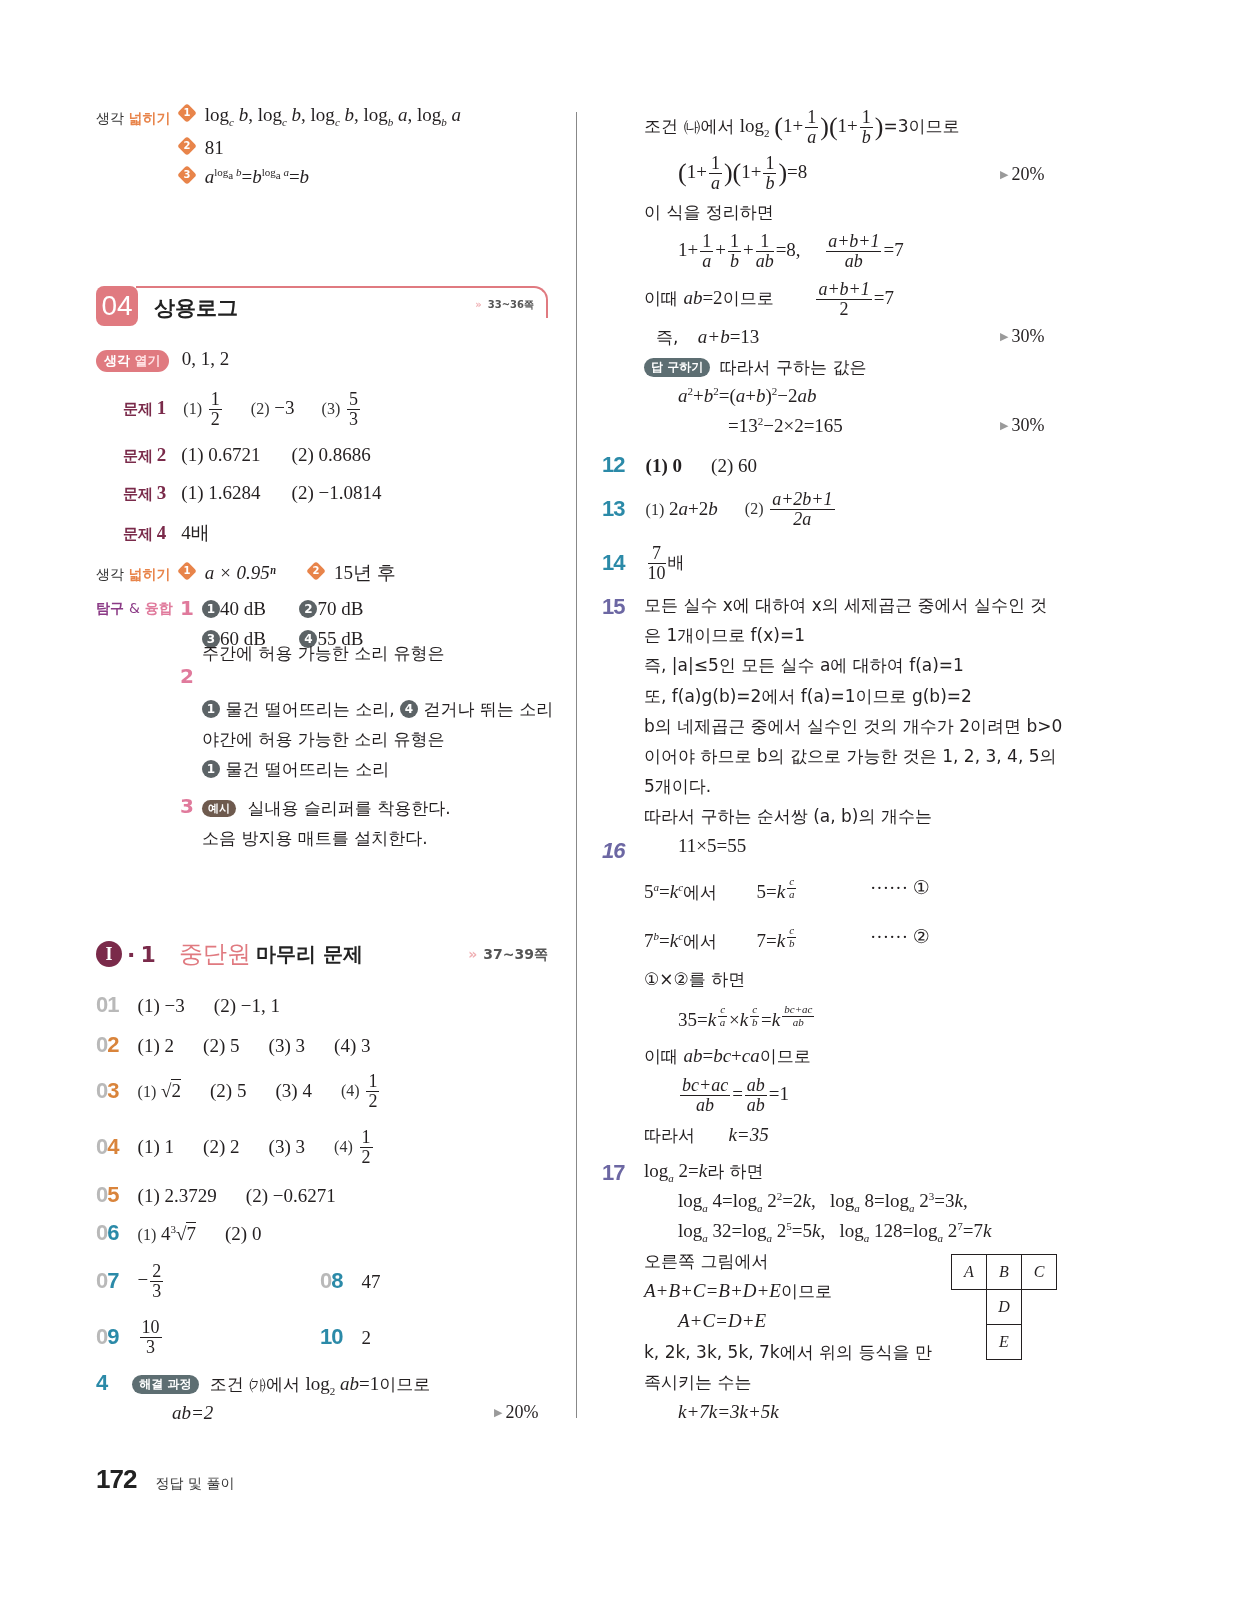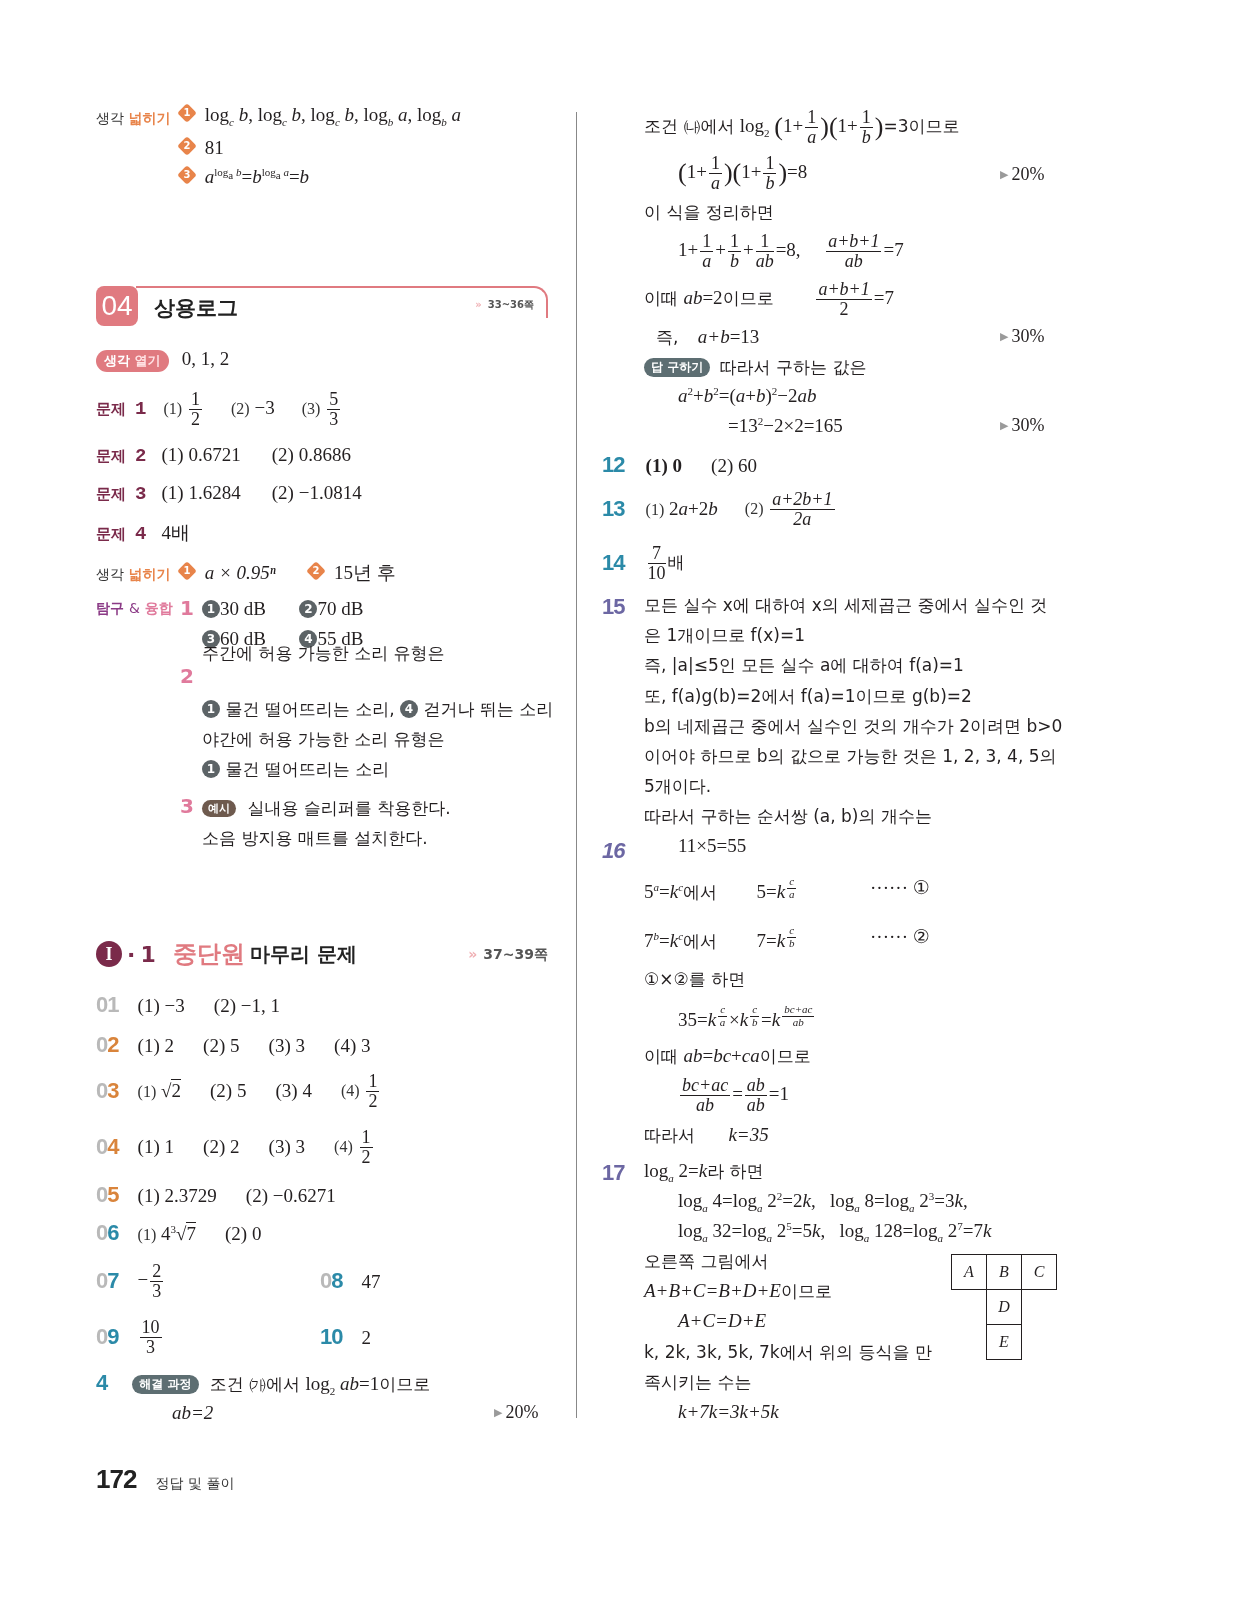--- a/index.html
+++ b/index.html
@@ -13,21 +13,21 @@
   .k { font-family:"DejaVu Sans", sans-serif; font-size:17px; }
   .lbl-think { font-family:"DejaVu Sans", sans-serif; font-size:14px; color:#333; }
   .lbl-think b { color:#e8844a; font-weight:bold; }
   .num-badge { display:inline-block; width:18px; height:18px; border-radius:50%; color:#fff; font-size:12px;
                text-align:center; line-height:18px; font-family:"DejaVu Sans",sans-serif; font-weight:bold; vertical-align:2px; }
   .diamond { display:inline-block; width:14px; height:14px; background:#e8844a; transform:rotate(45deg); border-radius:3px;
              position:relative; margin:0 6px 0 4px; vertical-align:1px; }
   .diamond span { position:absolute; left:0; top:0; width:14px; height:14px; transform:rotate(-45deg);
                   color:#fff; font-size:10px; line-height:14px; text-align:center; font-family:"DejaVu Sans",sans-serif; font-weight:bold; }
   .gray-badge { background:#5c6366; }
-  .q-label { font-family:Liberation Mono, monospace; font-size:15px; font-weight:bold; color:#7a2a4a; }
+  .q-label { font-family:Liberation Serif, serif; font-size:15px; font-weight:bold; color:#7a2a4a;margin-left:27px; }
   .q-label b { font-size:19px; }
   .ans-num { font-family:"Liberation Sans", "DejaVu Sans", sans-serif; font-weight:bold; font-size:22px; letter-spacing:-1px; }
   .ans-num .g { color:#b9b9b9; }
   .ans-num .o { color:#d9843b; }
   .ans-num.blue { color:#2b8aa8; }
   .ans-num.purple { color:#6c67a3; }
   .paren { font-family:"Liberation Serif", serif; font-size:16px; color:#333; }
   .frac { display:inline-block; vertical-align:middle; text-align:center; font-family:"Liberation Serif", serif; margin:0 2px; }
   .frac > span { display:block; line-height:1.05; font-size:18px; }
   .frac > span.top { border-bottom:1px solid #231f20; padding:0 2px; }
@@ -104,21 +104,21 @@
   <span class="m">15년 후</span>
 </div>
 
 <div class="abs sans" style="left:96px;top:600px;font-size:14px;font-weight:bold;">
   <span style="color:#8b3a86;">탐구</span>
   <span style="color:#8b3a86;font-weight:normal;">&amp;</span>
   <span style="color:#e07a9c;">융합</span>
 </div>
 <div class="abs sans" style="left:180px;top:596px;font-size:20px;color:#e07a9c;font-weight:bold;">1</div>
 <div class="abs m" style="left:202px;top:598px;">
-  <span class="num-badge gray-badge">1</span><span>30 dB</span>
+  <span class="num-badge gray-badge">1</span><span>40 dB</span>
   <span style="display:inline-block;width:24px;"></span>
   <span class="num-badge gray-badge">2</span><span>70 dB</span>
 </div>
 <div class="abs m" style="left:202px;top:628px;">
   <span class="num-badge gray-badge">3</span><span>60 dB</span>
   <span style="display:inline-block;width:24px;"></span>
   <span class="num-badge gray-badge">4</span><span>55 dB</span>
 </div>
 
 <div class="abs sans" style="left:180px;top:664px;font-size:20px;color:#e07a9c;font-weight:bold;">2</div>
@@ -136,21 +136,21 @@
 <div class="abs k" style="left:202px;top:797px;">
   <span class="brown-pill">예시</span>
   <span style="margin-left:6px;">실내용 슬리퍼를 착용한다.</span>
 </div>
 <div class="abs k" style="left:202px;top:827px;">소음 방지용 매트를 설치한다.</div>
 
 <div class="abs" style="left:96px;top:938px;width:452px;height:40px;">
   <span style="display:inline-block;width:26px;height:26px;border-radius:50%;background:#7a2a4a;color:#fff;text-align:center;line-height:26px;font-family:'Liberation Serif',serif;font-weight:bold;font-size:18px;vertical-align:middle;">I</span>
   <span class="sans" style="font-size:22px;font-weight:bold;color:#7a2a4a;vertical-align:middle;">·</span>
   <span class="sans" style="font-size:22px;font-weight:bold;color:#7a2a4a;vertical-align:middle;">1</span>
-  <span class="sans" style="font-size:24px;font-weight:bold;color:#e07a80;margin-left:12px;vertical-align:middle;">중단원</span>
+  <span class="sans" style="font-size:24px;font-weight:normal;color:#e07a80;margin-left:18px;vertical-align:middle;">중단원</span>
   <span class="sans" style="font-size:20px;font-weight:bold;color:#222;vertical-align:middle;">마무리 문제</span>
   <span style="position:absolute;right:0;top:8px;font-family:'DejaVu Sans',sans-serif;font-size:14px;font-weight:bold;color:#555;">
     <span style="color:#f0b0b4;margin-right:6px;">»</span><span>37~39쪽</span>
   </span>
 </div>
 
 <div class="abs" style="left:96px;top:992px;">
   <span class="ans-num"><span class="g">0</span><span class="o" style="color:#b9b9b9;">1</span></span>
   <span class="m" style="margin-left:14px;">(1) −3</span>
   <span class="m" style="margin-left:24px;">(2) −1, 1</span>

